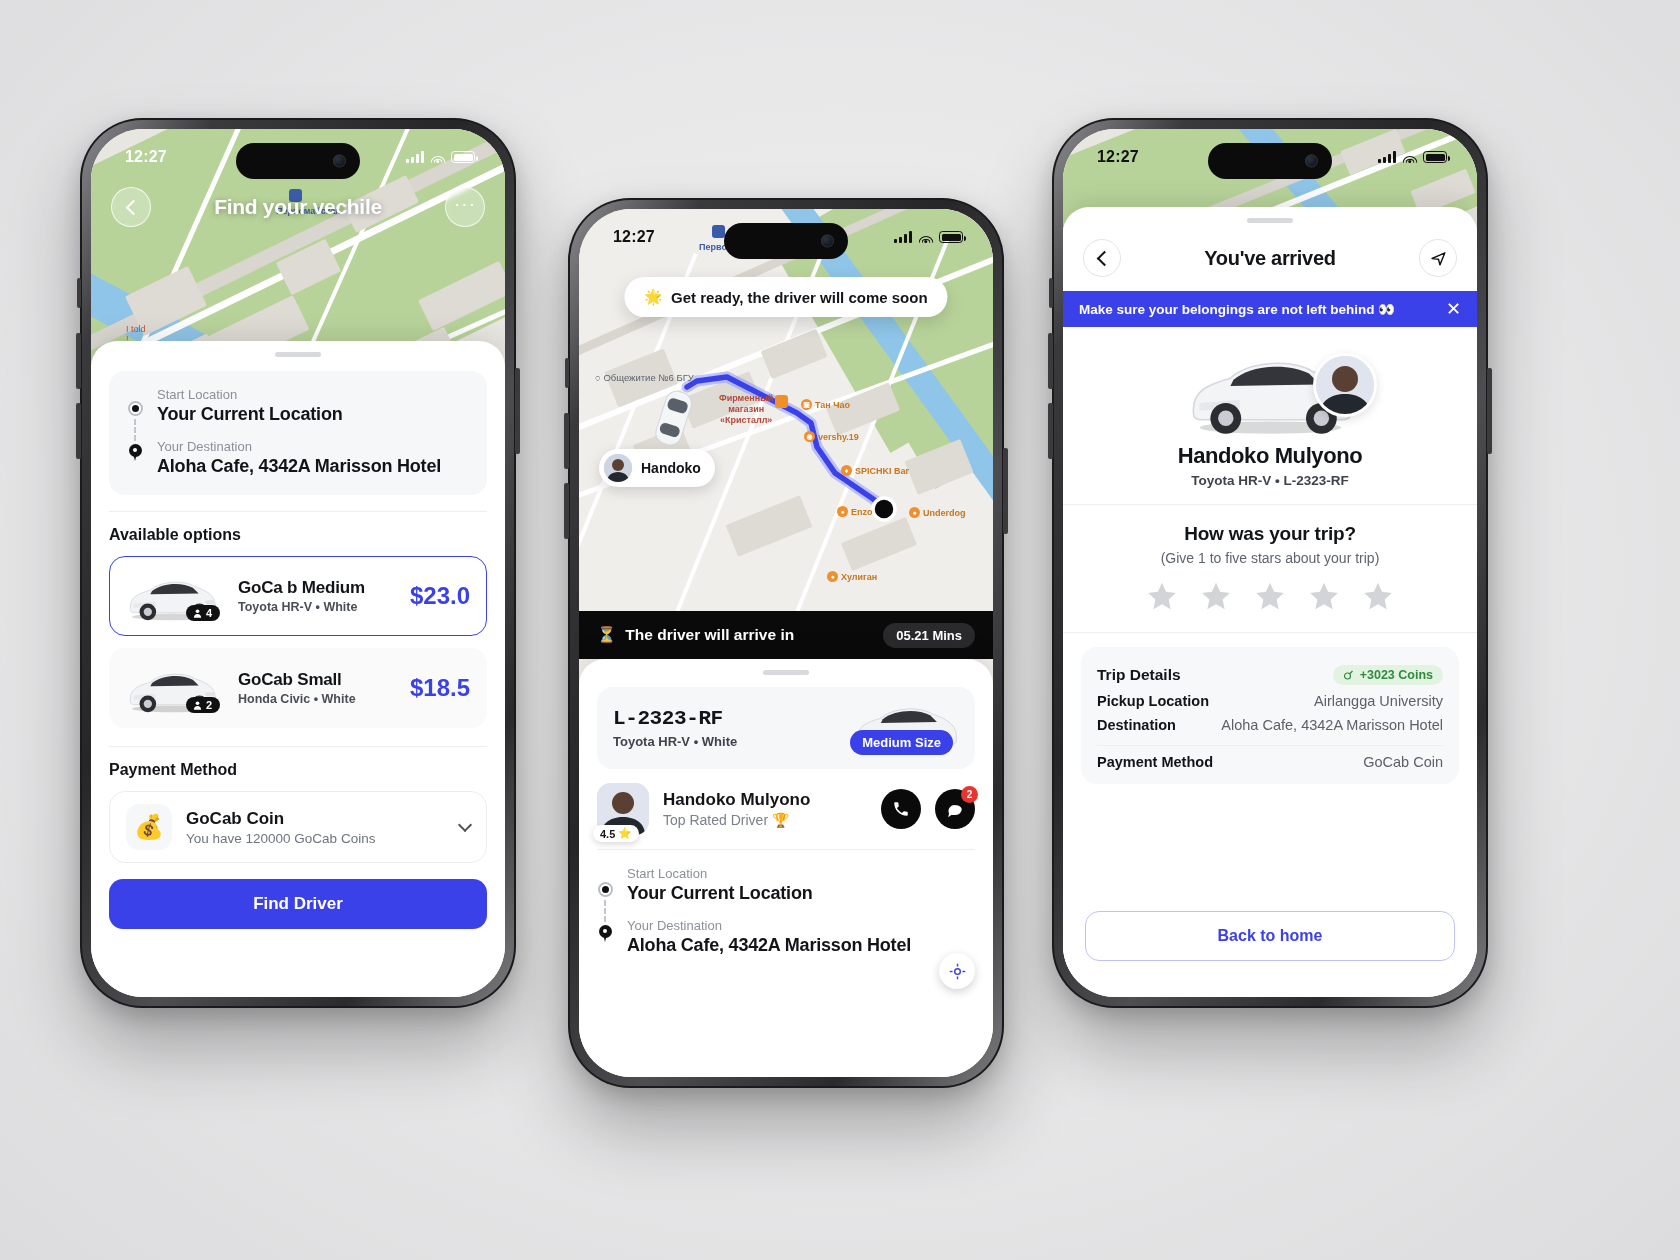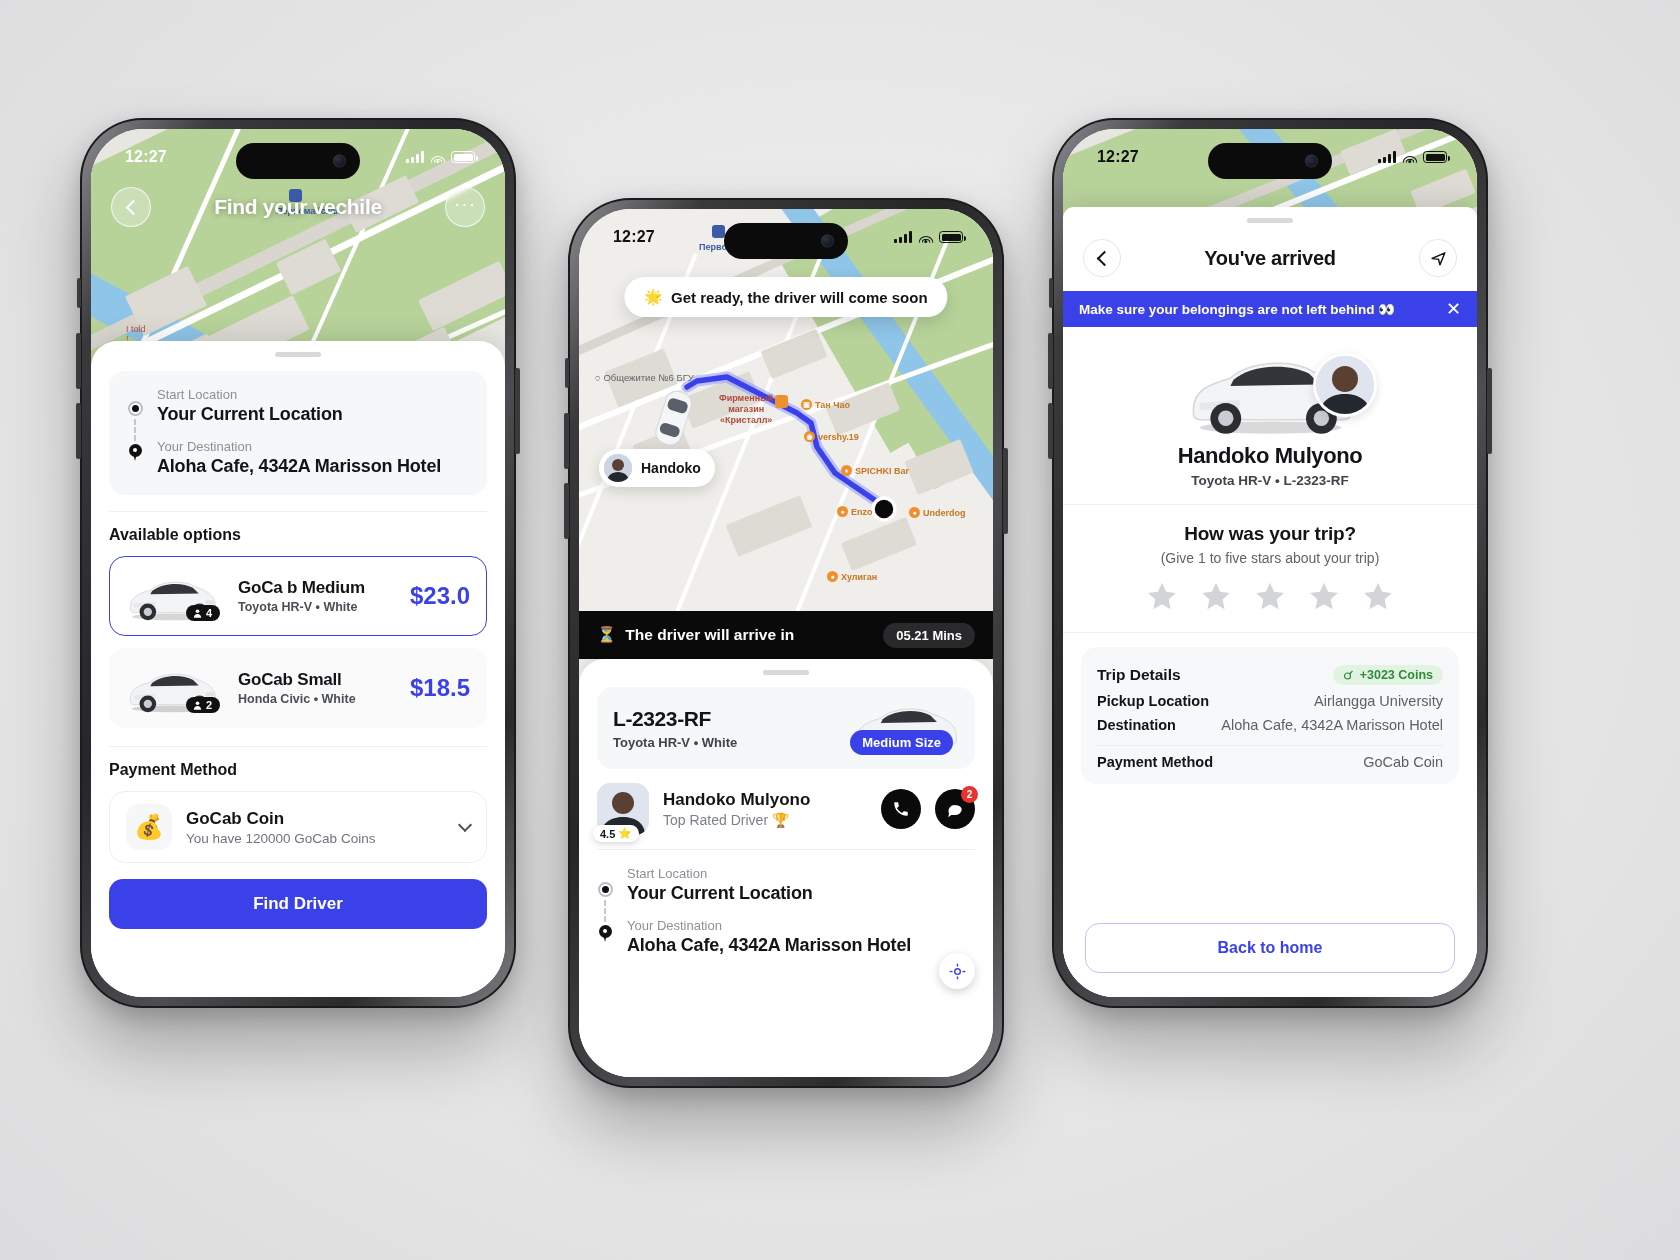--- a/index.html
+++ b/index.html
@@ -174,21 +174,21 @@
     background:#fff; box-shadow:0 3px 10px rgba(0,0,0,.18); z-index:25;
     display:flex;align-items:center;justify-content:center;
   }
   .eta-bar {
     background:#0a0a0b;color:#fff;display:flex;align-items:center;
     padding:0 18px; height:48px; font-size:15.5px; font-weight:600;
   }
   .eta-pill { margin-left:auto;background:#2a2a2d;border-radius:14px;padding:5px 13px;font-size:13px;font-weight:700; }
 
   .veh-card { background:#f6f7f9; border-radius:16px; padding:14px 16px; display:flex; align-items:center; position:relative; overflow:hidden;}
-  .plate { font-size:21px;font-weight:700;color:#121417;letter-spacing:-.4px; }
+  .plate { font-size:21px;font-weight:700;color:#121417;letter-spacing:-.4px;font-family:Liberation Mono, monospace; }
   .veh-sub { font-size:13px;font-weight:600;color:#3f444c;margin-top:4px; }
   .size-pill { position:absolute; right:22px; bottom:14px; background:#3b41e8;color:#fff;
                border-radius:14px;padding:5px 12px;font-size:13px;font-weight:700; }
 
   .drv-row { display:flex; align-items:center; gap:14px; padding:14px 0; }
   .avatar-lg { width:52px;height:52px;border-radius:14px;background:#dfe4ee;position:relative;overflow:visible; }
   .rate-pill { position:absolute; left:-4px;bottom:-7px;background:#fff;border-radius:10px;
                padding:2px 7px;font-size:11px;font-weight:700;color:#121417;
                box-shadow:0 2px 6px rgba(0,0,0,.16); display:flex;align-items:center;gap:3px; white-space:nowrap;}
   .drv-name { font-size:17px;font-weight:700;color:#121417; }
@@ -211,21 +211,21 @@
   .kv .k { font-weight:700;color:#121417; }
   .kv .v { margin-left:auto;color:#5b6069; display:flex;align-items:center;gap:7px;}
   .divider { height:1px;background:#eceef1; }
   .rate-title { font-size:19px;font-weight:700;color:#121417;text-align:center;letter-spacing:-.2px; }
   .rate-sub { font-size:14px;color:#5e646d;text-align:center;margin-top:5px; }
   .stars { display:flex;justify-content:center;gap:20px;margin-top:14px; }
   .star { width:34px;height:34px;color:#d2d4d8; }
   .td-card { background:#f7f8fa;border-radius:16px;padding:14px 16px 10px; }
   .coins-pill { background:#e3f3e2;color:#2f8c3b;border-radius:12px;padding:3px 10px;font-size:12.5px;font-weight:700;
                 display:flex;align-items:center;gap:5px; }
-  .p3-actions { position:absolute;left:0;right:0;bottom:0;background:#fff;padding:14px 22px 24px;
+  .p3-actions { position:absolute;left:0;right:0;bottom:12px;background:#fff;padding:14px 22px 24px;
                 display:flex;gap:14px; }
 </style>
 </head>
 <body>
 
 <div class="phone" id="phone1">
   <div class="side-btn" style="left:-3px;top:160px;width:4px;height:30px;"></div>
   <div class="side-btn" style="left:-4px;top:215px;width:5px;height:56px;"></div>
   <div class="side-btn" style="left:-4px;top:285px;width:5px;height:56px;"></div>
   <div class="side-btn" style="right:-4px;top:250px;width:5px;height:86px;"></div>
@@ -644,21 +644,21 @@
             <span></span>
             <span></span>
             <span></span>
           </div>
         <div class="batt">
             <i></i>
           </div>
       </div>
     </div>
 
-    <div class="sheet" style="top:78px;bottom:0;overflow:hidden;border-radius:11px;">
+    <div class="sheet" style="top:78px;bottom:0;overflow:hidden;">
       <div class="grabber"></div>
 
       <div class="p3-header">
         <div class="p3-back">
           <span class="chev-l"></span>
         </div>
         <div class="p3-title">You've arrived</div>
         <div class="p3-back">
           <svg width="17" height="17" viewBox="0 0 24 24" fill="none" stroke="#121417" stroke-width="2" stroke-linecap="round" stroke-linejoin="round">
             <path d="M3 12 L21 4 L14 21 L12 13 Z"></path>

